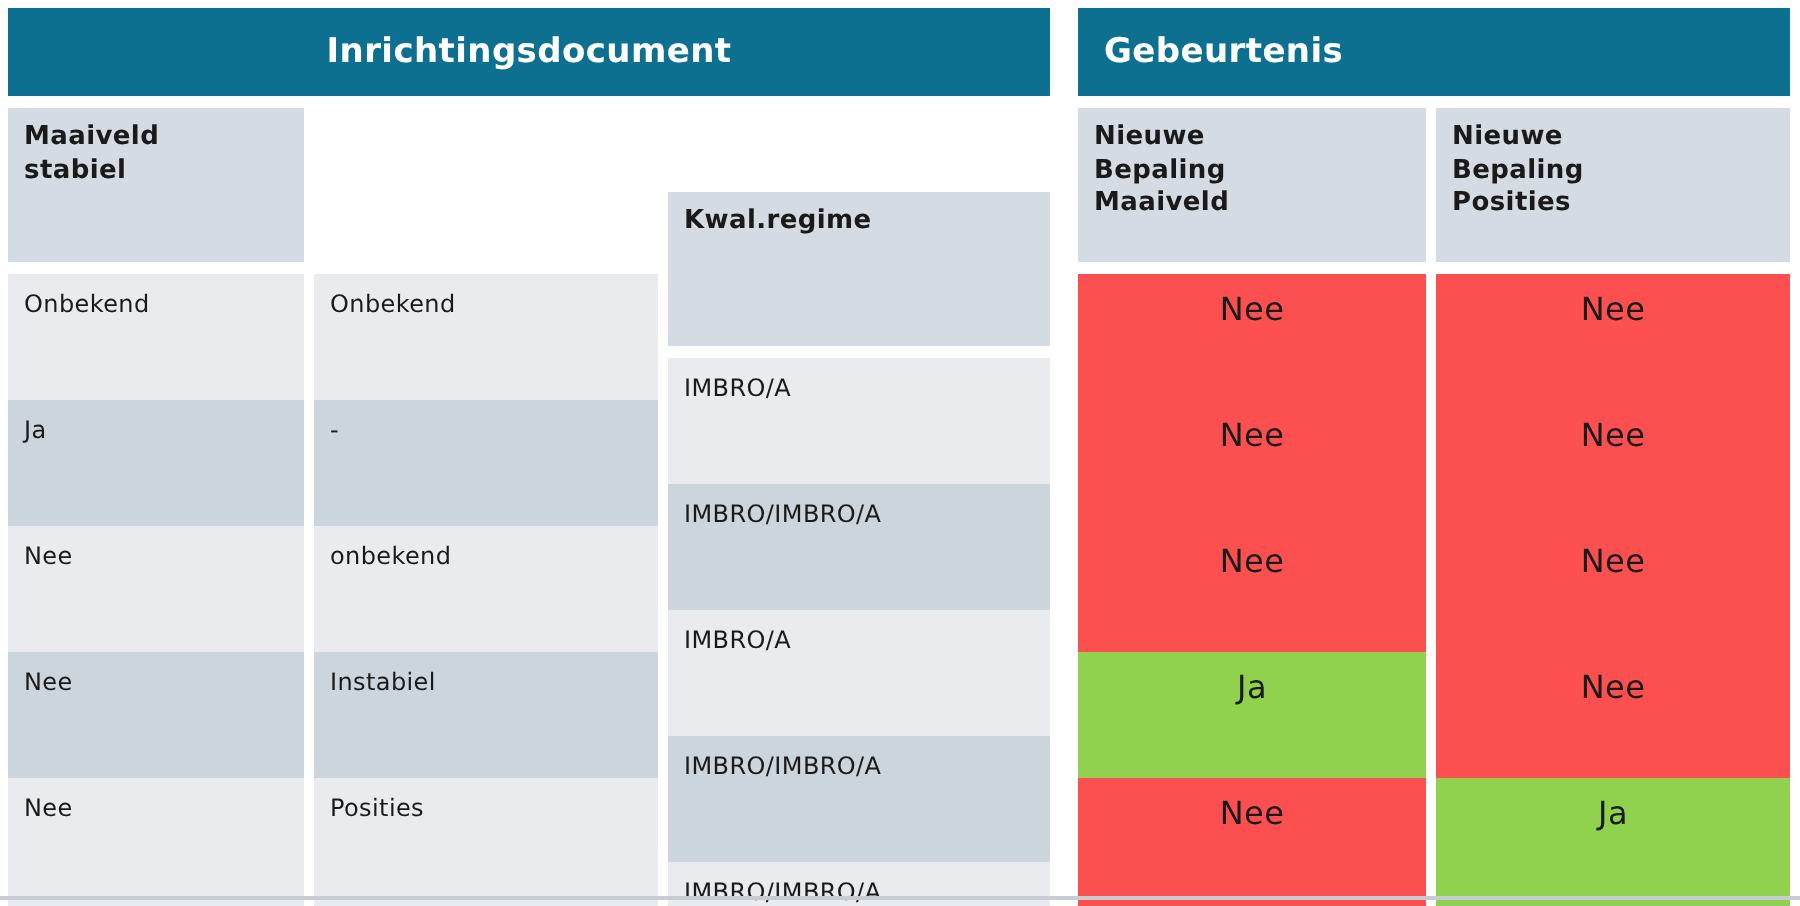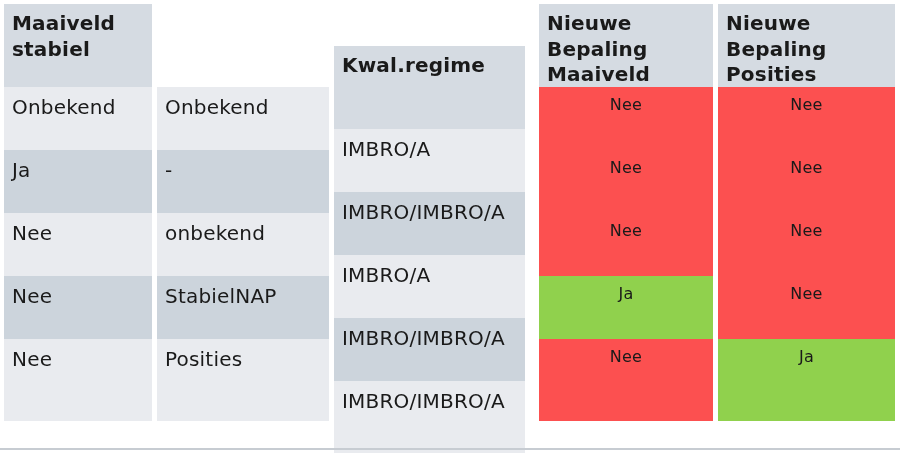--- a/index.html
+++ b/index.html
@@ -53,30 +53,30 @@
   }
   .teal.left-align {
     justify-content: flex-start;
     padding-left: 13px;
   }
 
   .colhead {
     background: var(--color-header-gray, #D5DBE2);
     color: var(--color-text-dark, #1A1A1A);
     font-weight: bold;
-    font-size: 20px;
+    font-size: 13px;
     line-height: 1.28;
     padding: 7px 8px;
     white-space: pre-line;
     letter-spacing: 0.2px;
   }
 
   .data {
     color: var(--color-text-dark, #1A1A1A);
-    font-size: 20px;
+    font-size: 12px;
     padding: 8px 8px;
     letter-spacing: 0.2px;
   }
   .alt-light .data { background: var(--color-row-light, #E9EBEF); }
   .alt-dark  .data { background: var(--color-row-dark, #CCD4DC); }
 
   .status {
     color: var(--color-text-dark, #1A1A1A);
     font-size: 16px;
     padding-top: 8px;
@@ -93,20 +93,24 @@
     width: 900px;
     height: 2px;
     background: #C7CCD2;
   }
 </style>
 </head>
 <body>
 
 <div class="stage">
 
+  <div class="grid-row r-section">
+    <div class="cell teal span-left">Inrichtingsdocument</div>
+    <div class="cell teal span-right left-align">Gebeurtenis</div>
+  </div>
 
   <div class="grid-row r-colheads">
     <div class="cell colhead c1">Maaiveld
 stabiel</div>
     <div class="cell colhead c3">Kwal.regime</div>
     <div class="cell colhead c4">Nieuwe
 Bepaling
 Maaiveld</div>
     <div class="cell colhead c5">Nieuwe
 Bepaling
@@ -132,21 +136,21 @@
   <div class="grid-row r-data alt-light">
     <div class="cell data c1">Nee</div>
     <div class="cell data c2">onbekend</div>
     <div class="cell data c3">IMBRO/A</div>
     <div class="cell status c4 status-nee">Nee</div>
     <div class="cell status c5 status-nee">Nee</div>
   </div>
 
   <div class="grid-row r-data alt-dark">
     <div class="cell data c1">Nee</div>
-    <div class="cell data c2">StabielNAP</div>
+    <div class="cell data c2">Instabiel</div>
     <div class="cell data c3">IMBRO/IMBRO/A</div>
     <div class="cell status c4 status-ja">Ja</div>
     <div class="cell status c5 status-nee">Nee</div>
   </div>
 
   <div class="grid-row r-data alt-light">
     <div class="cell data c1">Nee</div>
     <div class="cell data c2">Posities</div>
     <div class="cell data c3">IMBRO/IMBRO/A</div>
     <div class="cell status c4 status-nee">Nee</div>

